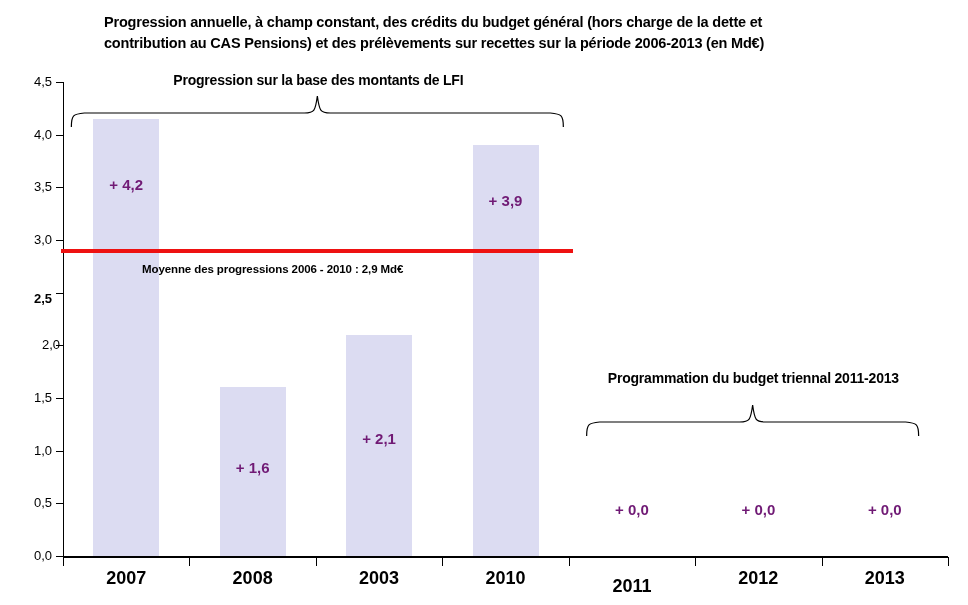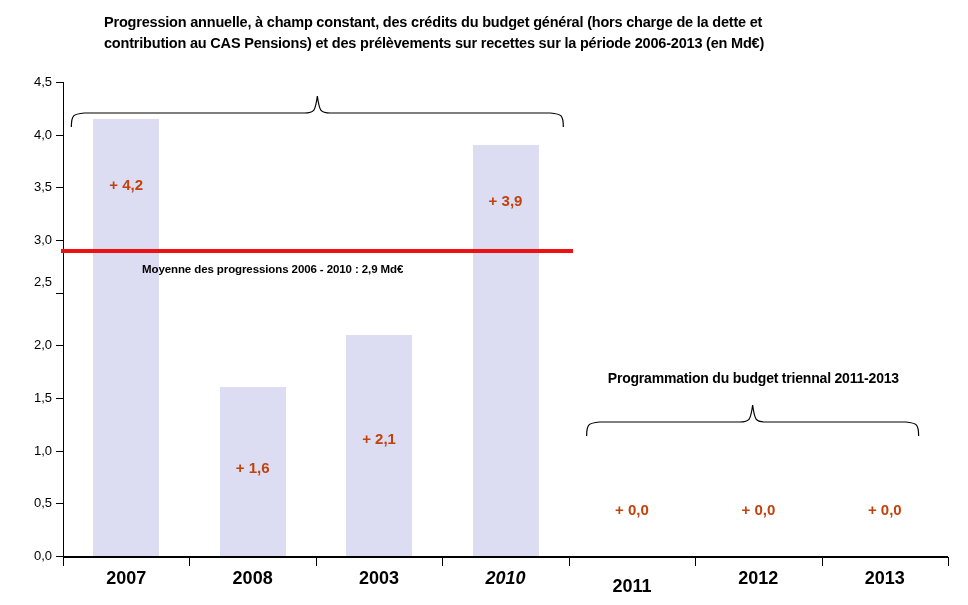--- a/index.html
+++ b/index.html
@@ -91,21 +91,21 @@
   .bar {
     position: absolute;
     background: #dcdcf2;
   }
   .bar-value {
     position: absolute;
     font-size: 15px;
     font-weight: bold;
     text-align: center;
     white-space: nowrap;
-    color: #c2410c;
+    color: #701a75;
   }
 
   
   .avg-line {
     position: absolute;
     background: #ee1111;
     height: 4px;
   }
   .avg-label {
     position: absolute;
@@ -146,23 +146,23 @@
   <div id="y-axis-group">
       <div class="ytick" style="top: 556px;"></div>
       <div class="ylabel-box" style="top: 549px;">0,0</div>
       <div class="ytick" style="top: 503.333px;"></div>
       <div class="ylabel-box" style="top: 496.333px;">0,5</div>
       <div class="ytick" style="top: 450.667px;"></div>
       <div class="ylabel-box" style="top: 443.667px; text-align: right;">1,0</div>
       <div class="ytick" style="top: 398px;"></div>
       <div class="ylabel-box" style="top: 391px;">1,5</div>
       <div class="ytick" style="top: 345.333px;"></div>
-      <div class="ylabel-box" style="top: 338.333px;">2,0</div>
+      <div class="ylabel-box" style="top: 338.333px; margin-left: 8px;">2,0</div>
       <div class="ytick" style="top: 292.667px;"></div>
-      <div class="ylabel-box" style="top: 275px;">2,5</div>
+      <div class="ylabel-box" style="top: 292px; font-weight: bold;">2,5</div>
       <div class="ytick" style="top: 240px;"></div>
       <div class="ylabel-box" style="top: 233px;">3,0</div>
       <div class="ytick" style="top: 187.333px;"></div>
       <div class="ylabel-box" style="top: 180.333px;">3,5</div>
       <div class="ytick" style="top: 134.667px;"></div>
       <div class="ylabel-box" style="top: 127.667px;">4,0</div>
       <div class="ytick" style="top: 82px;"></div>
       <div class="ylabel-box" style="top: 75px;">4,5</div>
     </div>
 
@@ -176,20 +176,21 @@
       <div class="bar" style="left: 472.5px; top: 145.2px; width: 66px; height: 410.8px; background: rgb(220, 220, 242);"></div>
       <div class="bar-value" style="left: 445.5px; width: 120px; top: 192px;">+ 3,9</div>
       <div class="bar-value" style="left: 571.929px; width: 120px; top: 501px;">+ 0,0</div>
       <div class="bar-value" style="left: 698.357px; width: 120px; top: 501px;">+ 0,0</div>
       <div class="bar-value" style="left: 824.786px; width: 120px; top: 501px;">+ 0,0</div>
     </div>
 
   <div class="avg-line" id="avg-line" style="left: 61px; top: 248.533px; width: 511.714px; background: rgb(238, 17, 17);"></div>
   <div class="avg-label" id="avg-label" style="left: 142px; top: 262.533px;">Moyenne des progressions 2006 - 2010 : 2,9 Md€</div>
 
+  <div class="brace-label" id="brace-lfi-label" style="left: 6px; top: 72px; width: 624.714px; text-align: center;">Progression sur la base des montants de LFI</div>
   <svg class="brace-svg" id="brace-lfi-svg" width="500" height="36" viewBox="0 0 500 36" style="left: 66px; top: 93px; width: 504.714px; height: 36px;">
     <path d="M 3 34 C 3 22, 5 21, 16 20 L 236 20 C 246 20, 247 18, 249 3 C 251 18, 252 20, 262 20 L 482 20 C 493 21, 495 22, 495 34"></path>
   </svg>
 
   <div class="brace-label" id="brace-tri-label" style="left: 518.714px; top: 370px; width: 469.286px; text-align: center;">Programmation du budget triennal 2011-2013</div>
   <svg class="brace-svg" id="brace-tri-svg" width="340" height="36" viewBox="0 0 340 36" style="left: 578.714px; top: 402px; width: 349.286px; height: 36px;">
     <path d="M 3 34 C 3 22, 5 21, 16 20 L 156 20 C 166 20, 167 18, 169 3 C 171 18, 172 20, 182 20 L 322 20 C 333 21, 335 22, 335 34"></path>
   </svg>
 
   <div id="x-axis-group">
@@ -197,19 +198,19 @@
       <div class="xtick" style="left: 316px;"></div>
       <div class="xtick" style="left: 442px;"></div>
       <div class="xtick" style="left: 569px;"></div>
       <div class="xtick" style="left: 695px;"></div>
       <div class="xtick" style="left: 822px;"></div>
       <div class="xtick" style="left: 63px;"></div>
       <div class="xtick" style="left: 948px;"></div>
       <div class="xlabel-box" style="left: 66.2143px; width: 120px;">2007</div>
       <div class="xlabel-box" style="left: 192.643px; width: 120px;">2008</div>
       <div class="xlabel-box" style="left: 319.071px; width: 120px;">2003</div>
-      <div class="xlabel-box" style="left: 445.5px; width: 120px; font-style: italic;">2010</div>
+      <div class="xlabel-box" style="left: 445.5px; width: 120px;">2010</div>
       <div class="xlabel-box" style="left: 571.929px; width: 120px; margin-top: 8px;">2011</div>
       <div class="xlabel-box" style="left: 698.357px; width: 120px;">2012</div>
       <div class="xlabel-box" style="left: 824.786px; width: 120px;">2013</div>
     </div>
 
 </div>
 
 </body></html>

